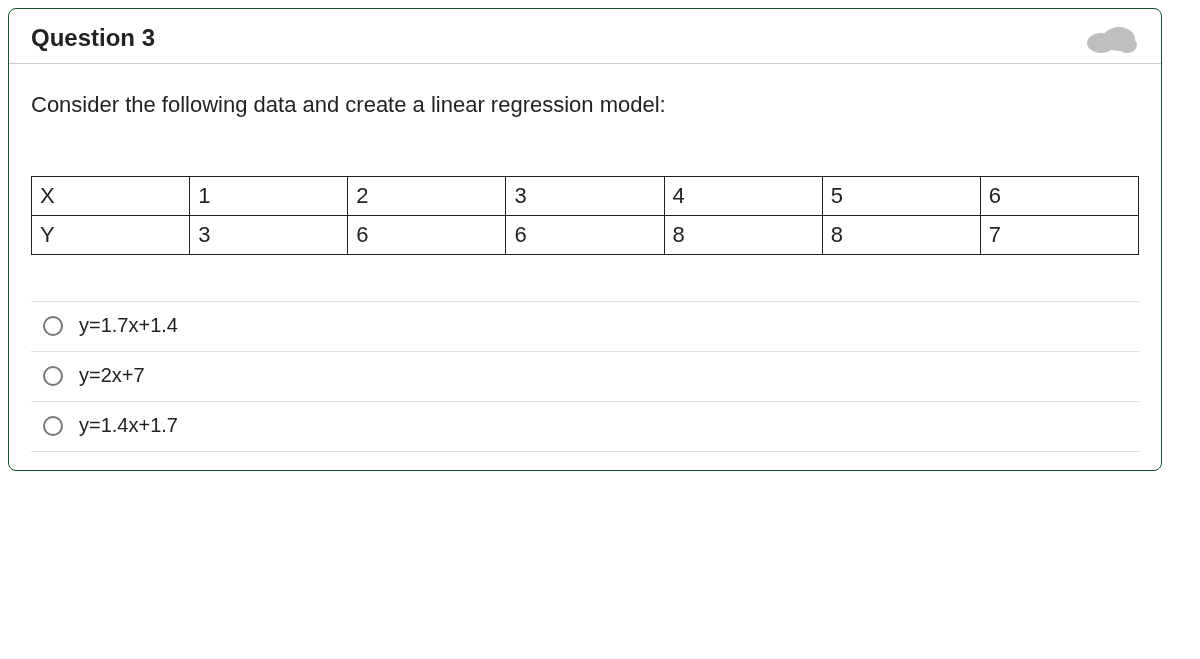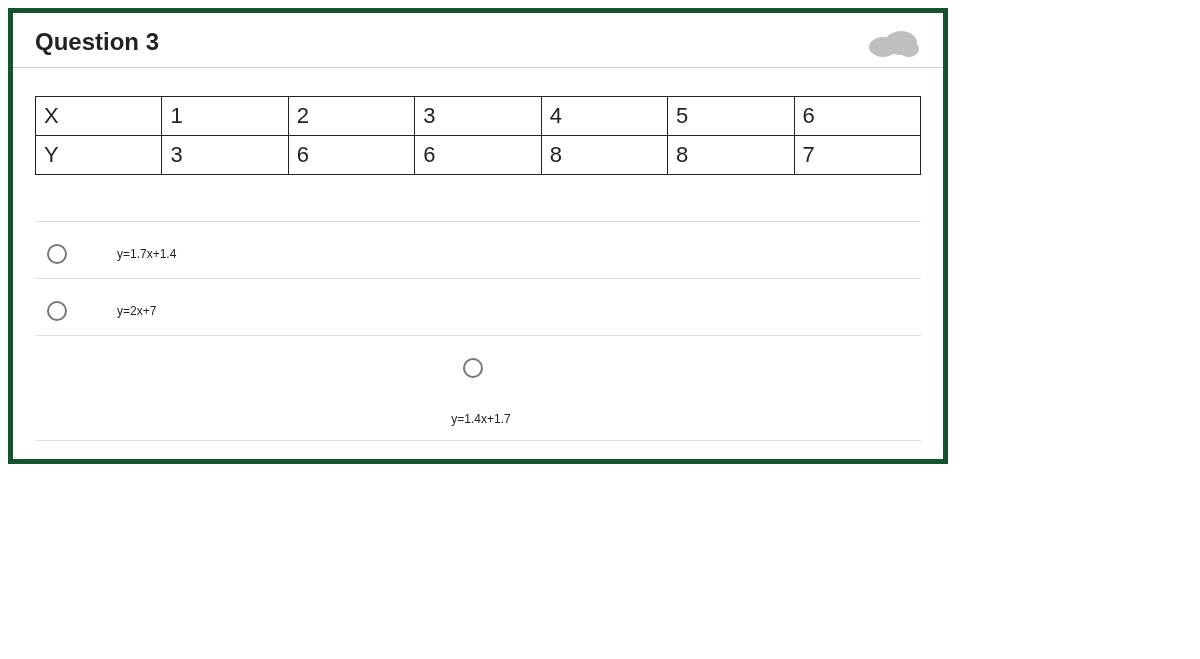--- a/index.html
+++ b/index.html
@@ -4,23 +4,23 @@
 <style>
   * { box-sizing: border-box; }
   body {
     margin: 0;
     padding: 8px;
     font-family: -apple-system, "Segoe UI", Helvetica, Arial, sans-serif;
     background: #fff;
     color: #222;
   }
   .question-card {
-    border: 5px solid #14532d;
-    border-radius: 0;
-    width: 940px;
+    border: 1px solid #14532d;
+    border-radius: 8px;
+    width: 1154px;
   }
   .header-row {
     display: flex;
     justify-content: space-between;
     align-items: center;
     padding: 14px 22px 10px 22px;
     border-bottom: 1px solid #ccc;
   }
   .q-title {
     font-size: 24px;
@@ -58,28 +58,26 @@
     text-align: left;
     height: 38px;
   }
   .options {
     border-collapse: collapse;
     width: 100%;
   }
   .option-row {
     display: flex;
     align-items: center;
-    padding: 22px 6px 14px 12px;
+    padding: 12px 6px 14px 12px;
     border-top: 1px solid #e0e0e0;
-    font-size: 12px;
-    gap: 34px;
+    font-size: 20px;
   }
   .option-row:last-child {
     border-bottom: 1px solid #e0e0e0;
-    flex-direction: column;
   }
   .radio {
     width: 20px;
     height: 20px;
     border: 2px solid #777;
     border-radius: 50%;
     margin-right: 16px;
     flex-shrink: 0;
     background: #fff;
   }
@@ -95,20 +93,21 @@
       <svg width="56" height="30" viewBox="0 0 56 30">
         <ellipse cx="18" cy="20" rx="14" ry="10" fill="#bfbfbf"></ellipse>
         <ellipse cx="36" cy="16" rx="16" ry="12" fill="#bfbfbf"></ellipse>
         <ellipse cx="44" cy="22" rx="10" ry="8" fill="#bfbfbf"></ellipse>
       </svg>
     </div>
   </div>
 
   <div class="body-area">
 
+    <div class="prompt">Consider the following data and create a linear regression model:</div>
 
 
     <table class="data-tbl">
       <tbody>
           <tr>
         <td>X</td>
         <td>1</td>
         <td>2</td>
         <td>3</td>
         <td>4</td>

